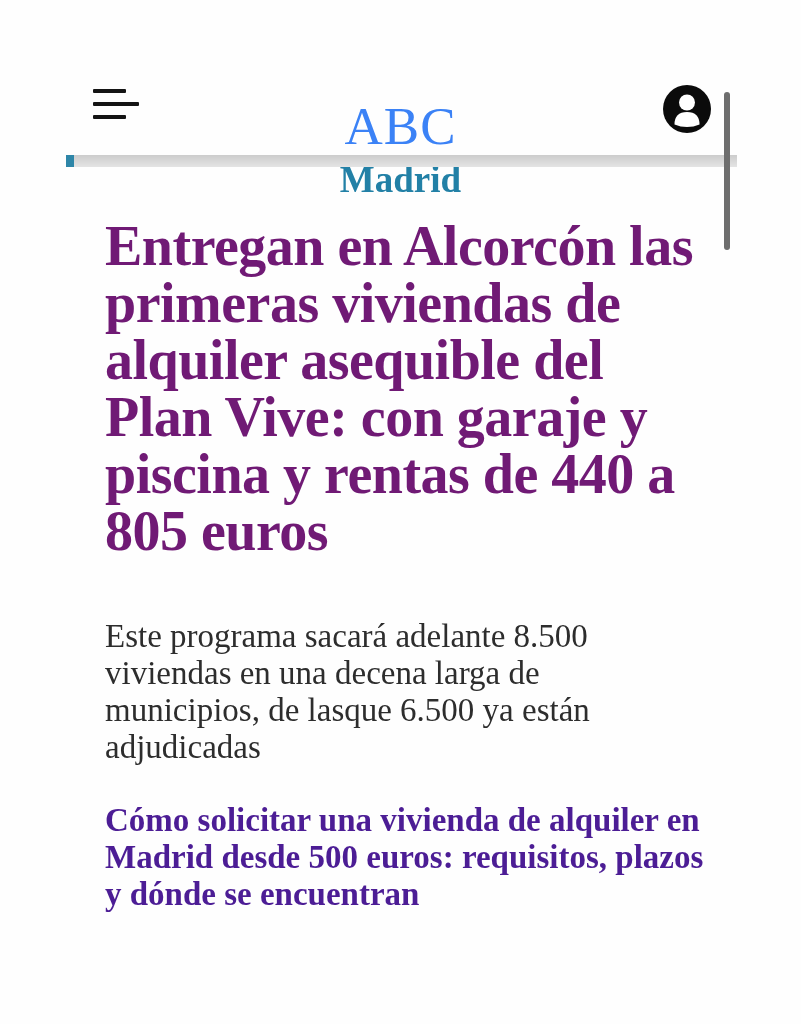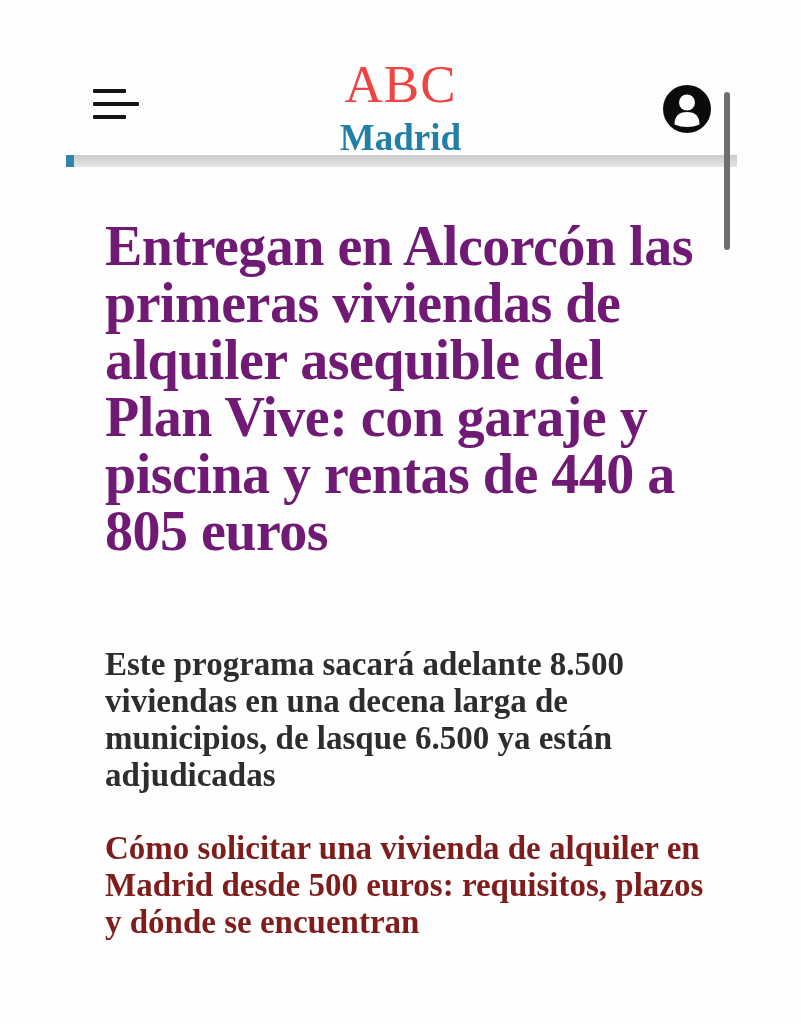--- a/index.html
+++ b/index.html
@@ -40,23 +40,24 @@
     position: absolute;
     left: 0;
     right: 0;
     top: 58px;
     text-align: center;
     line-height: 1;
   }
   .logo .brand {
     font-size: 53px;
     font-weight: 400;
-    color: #ef4444;
+    color: #3b82f6;
     letter-spacing: 1px;
     display: block;
+    margin-top: 42px;
   }
   .logo .edition {
     display: block;
     margin-top: 8px;
     font-size: 37px;
     font-weight: 700;
     color: #2280a6;
   }
 
   .avatar {
@@ -109,34 +110,34 @@
   }
   .headline {
     font-size: 56px;
     line-height: 57px;
     font-weight: 700;
     color: #701a75;
     letter-spacing: -0.5px;
     max-width: 610px;
   }
   .subtitle {
-    margin-top: 86px;
+    margin-top: 58px;
     font-size: 33px;
     line-height: 37px;
-    font-weight: 700;
+    font-weight: 400;
     color: #2d2d2d;
     max-width: 565px;
   }
   .related-link {
     display: block;
     margin-top: 36px;
     font-size: 33px;
     line-height: 37px;
     font-weight: 700;
-    color: #7f1d1d;
+    color: #4c1d95;
     text-decoration: none;
     max-width: 600px;
     cursor: pointer;
   }
 </style>
 </head>
 <body>
 
 <div class="page">
 

